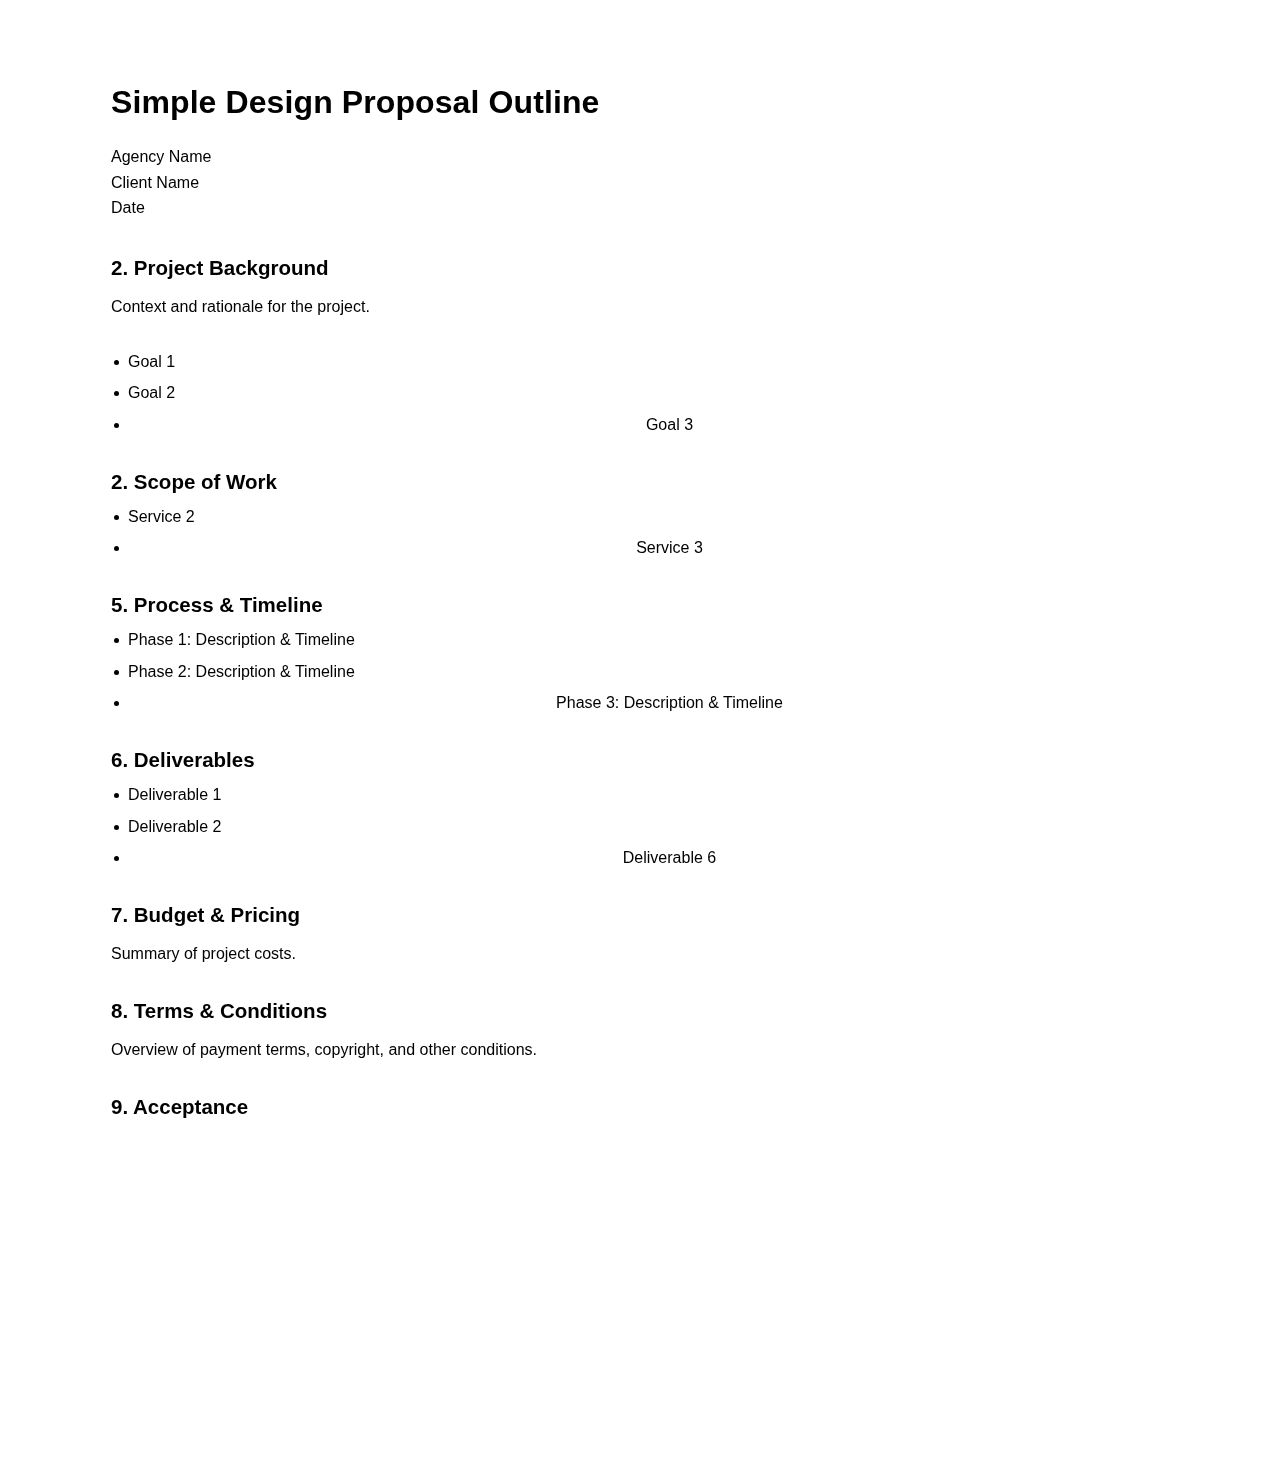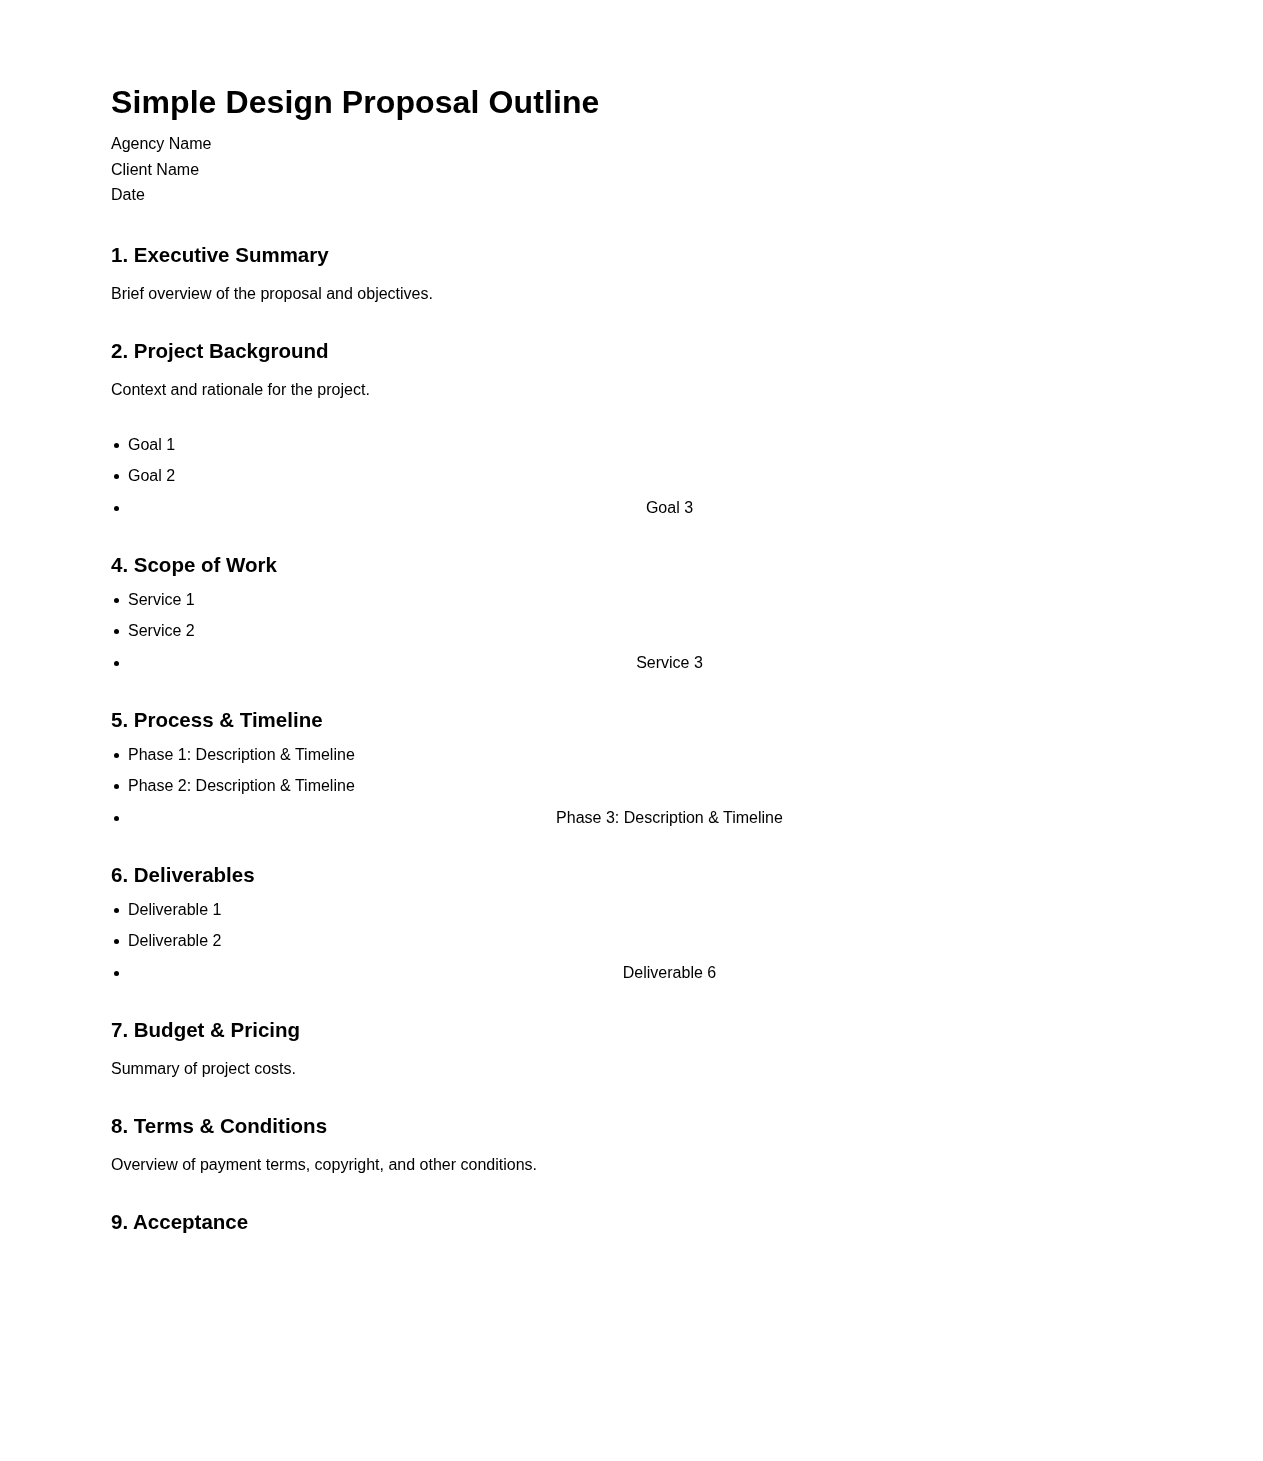--- a/index.html
+++ b/index.html
@@ -30,21 +30,21 @@
       width: 1100px;
     }
     h1.title {
       margin: 0;
       font-size: 32px;
       line-height: 38px;
       font-weight: bold;
       letter-spacing: 0.1px;
     }
     .meta {
-      margin-top: 10px;
+      margin-top: 23px;
       font-size: 16px;
       line-height: 25.5px;
     }
     .meta div { margin: 0; }
     .section {
       margin-top: 35px;
     }
     .section h2 {
       margin: 0;
       font-size: 20.5px;
@@ -85,42 +85,37 @@
 <div class="viewport">
   <div class="doc">
     <h1 class="title">Simple Design Proposal Outline</h1>
 
     <div class="meta">
       <div>Agency Name</div>
       <div>Client Name</div>
       <div>Date</div>
     </div>
 
-    <div class="section sec-1">
-      <h2>1. Executive Summary</h2>
-      <p>Brief overview of the proposal and objectives.</p>
-    </div>
 
     <div class="section">
       <h2>2. Project Background</h2>
       <p>Context and rationale for the project.</p>
     </div>
 
     <div class="section">
       <ul>
         <li><span class="bullet"></span><span>Goal 1</span></li>
         <li><span class="bullet"></span><span>Goal 2</span></li>
         <li><span class="bullet"></span><span>Goal 3</span></li>
       </ul>
     </div>
 
     <div class="section">
-      <h2>4. Scope of Work</h2>
+      <h2>2. Scope of Work</h2>
       <ul>
-        <li><span class="bullet"></span><span>Service 1</span></li>
         <li><span class="bullet"></span><span>Service 2</span></li>
         <li><span class="bullet"></span><span>Service 3</span></li>
       </ul>
     </div>
 
     <div class="section">
       <h2>5. Process &amp; Timeline</h2>
       <ul>
         <li><span class="bullet"></span><span>Phase 1: Description &amp; Timeline</span></li>
         <li><span class="bullet"></span><span>Phase 2: Description &amp; Timeline</span></li>

